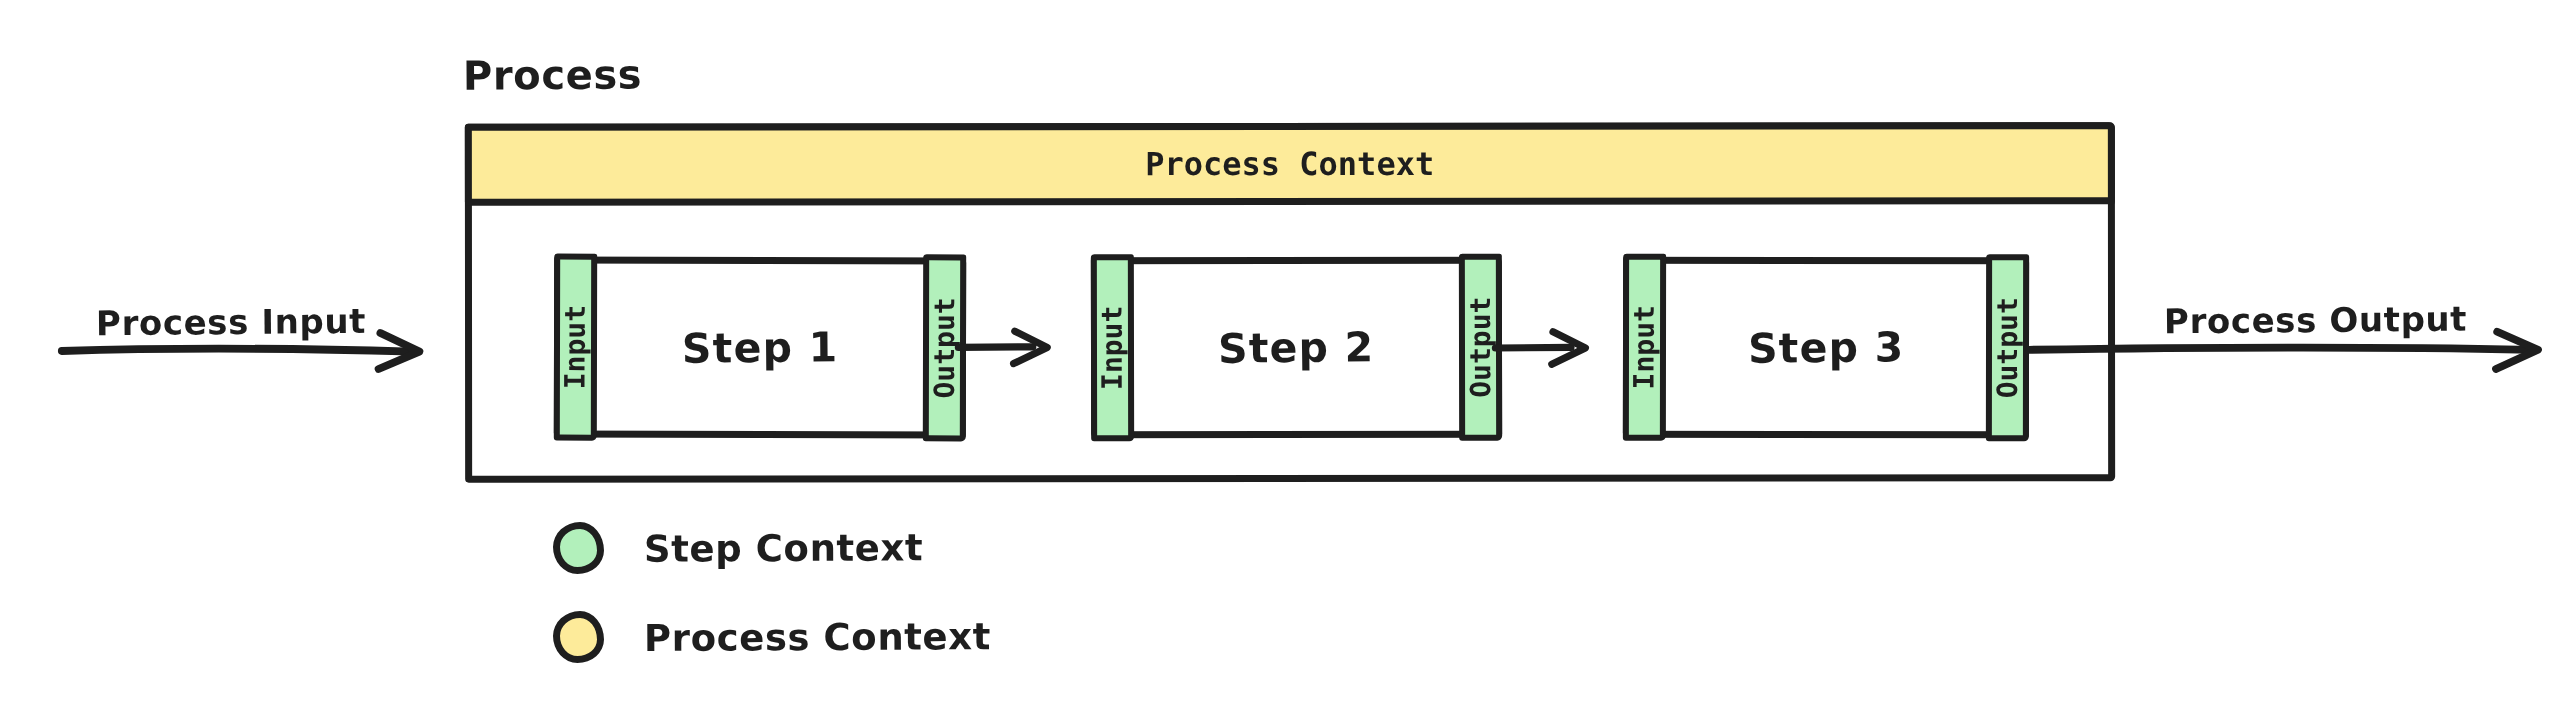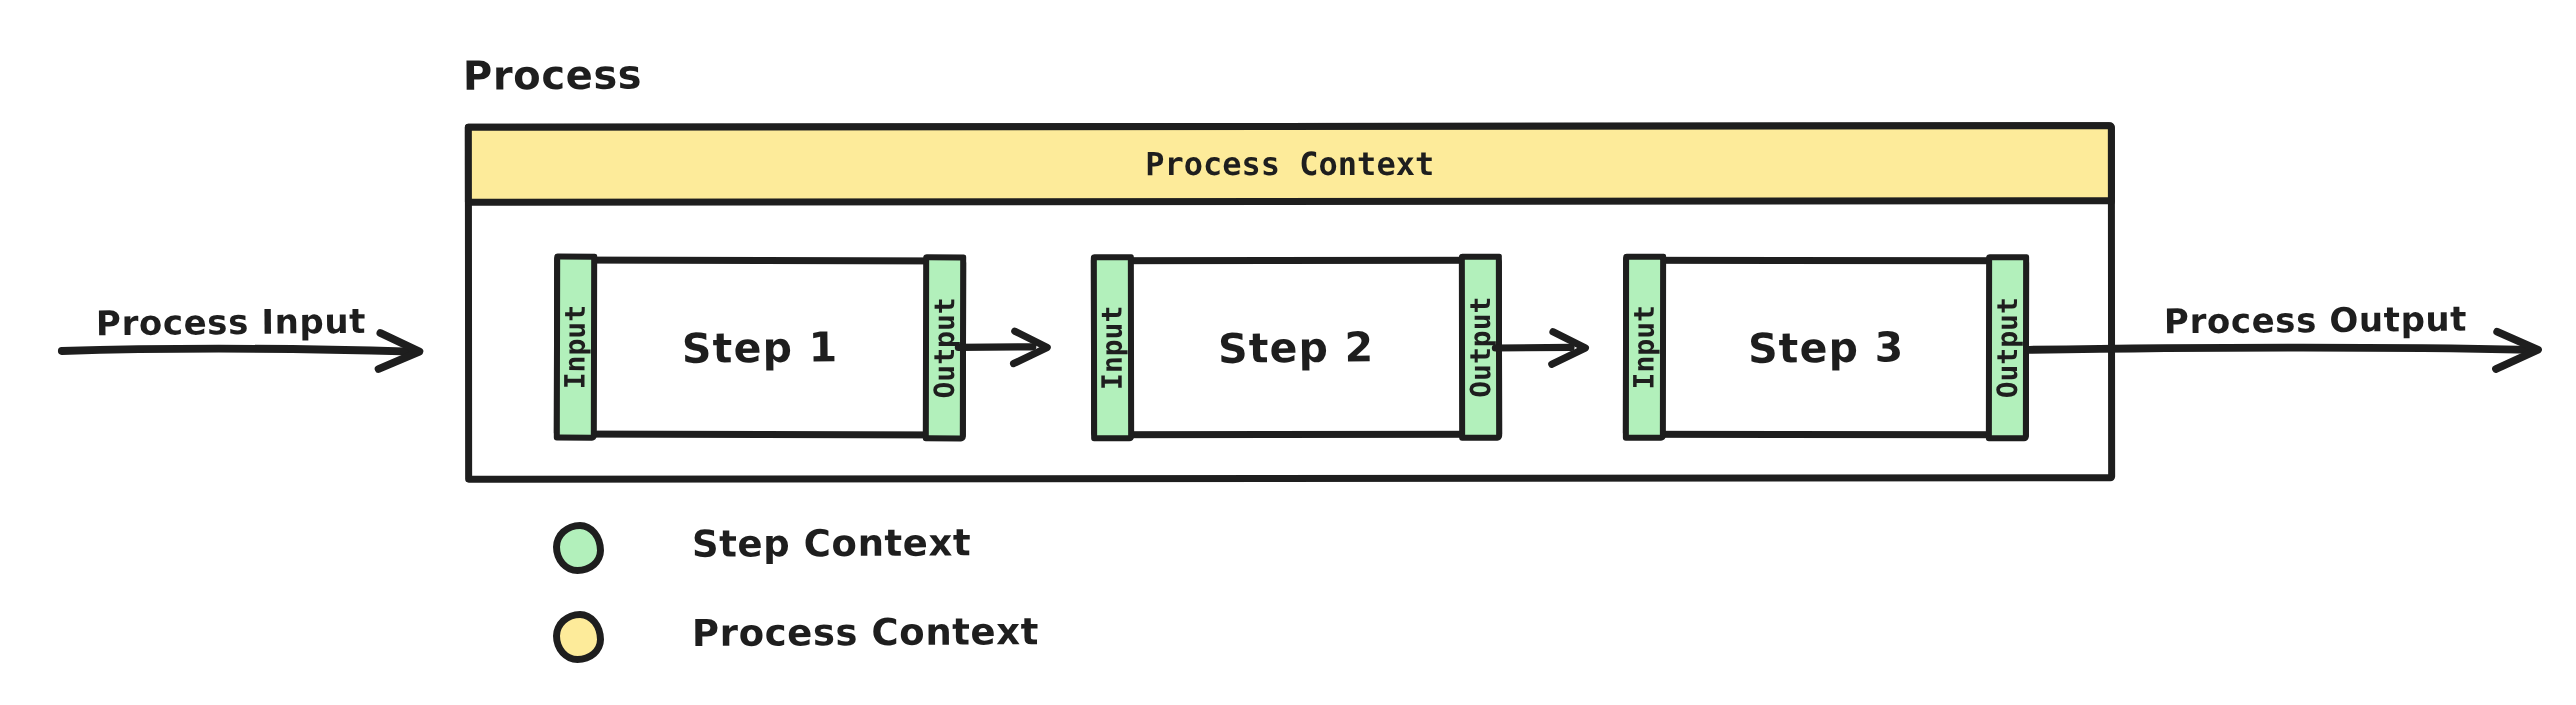--- a/index.html
+++ b/index.html
@@ -126,22 +126,21 @@
   }
   .io-arrow-label.left  { left: 96px;  top: 302px; transform: rotate(-0.5deg); }
   .io-arrow-label.right { left: 2164px; top: 300px; transform: rotate(-0.5deg); }
 
   
   .legend-row {
     position: absolute;
     left: 553px;
     height: 52px;
     display: flex;
-    align-items: flex-start;
-    gap: 48px;
+    align-items: center;
   }
   .legend-row.r1 { top: 522px; }
   .legend-row.r2 { top: 611px; }
   .legend-swatch {
     width: 51px;
     height: 52px;
     box-sizing: border-box;
     border: 7.8px solid #1e1e1e;
     border-radius: 53% 47% 52% 48% / 48% 55% 45% 52%;
     flex: 0 0 auto;

